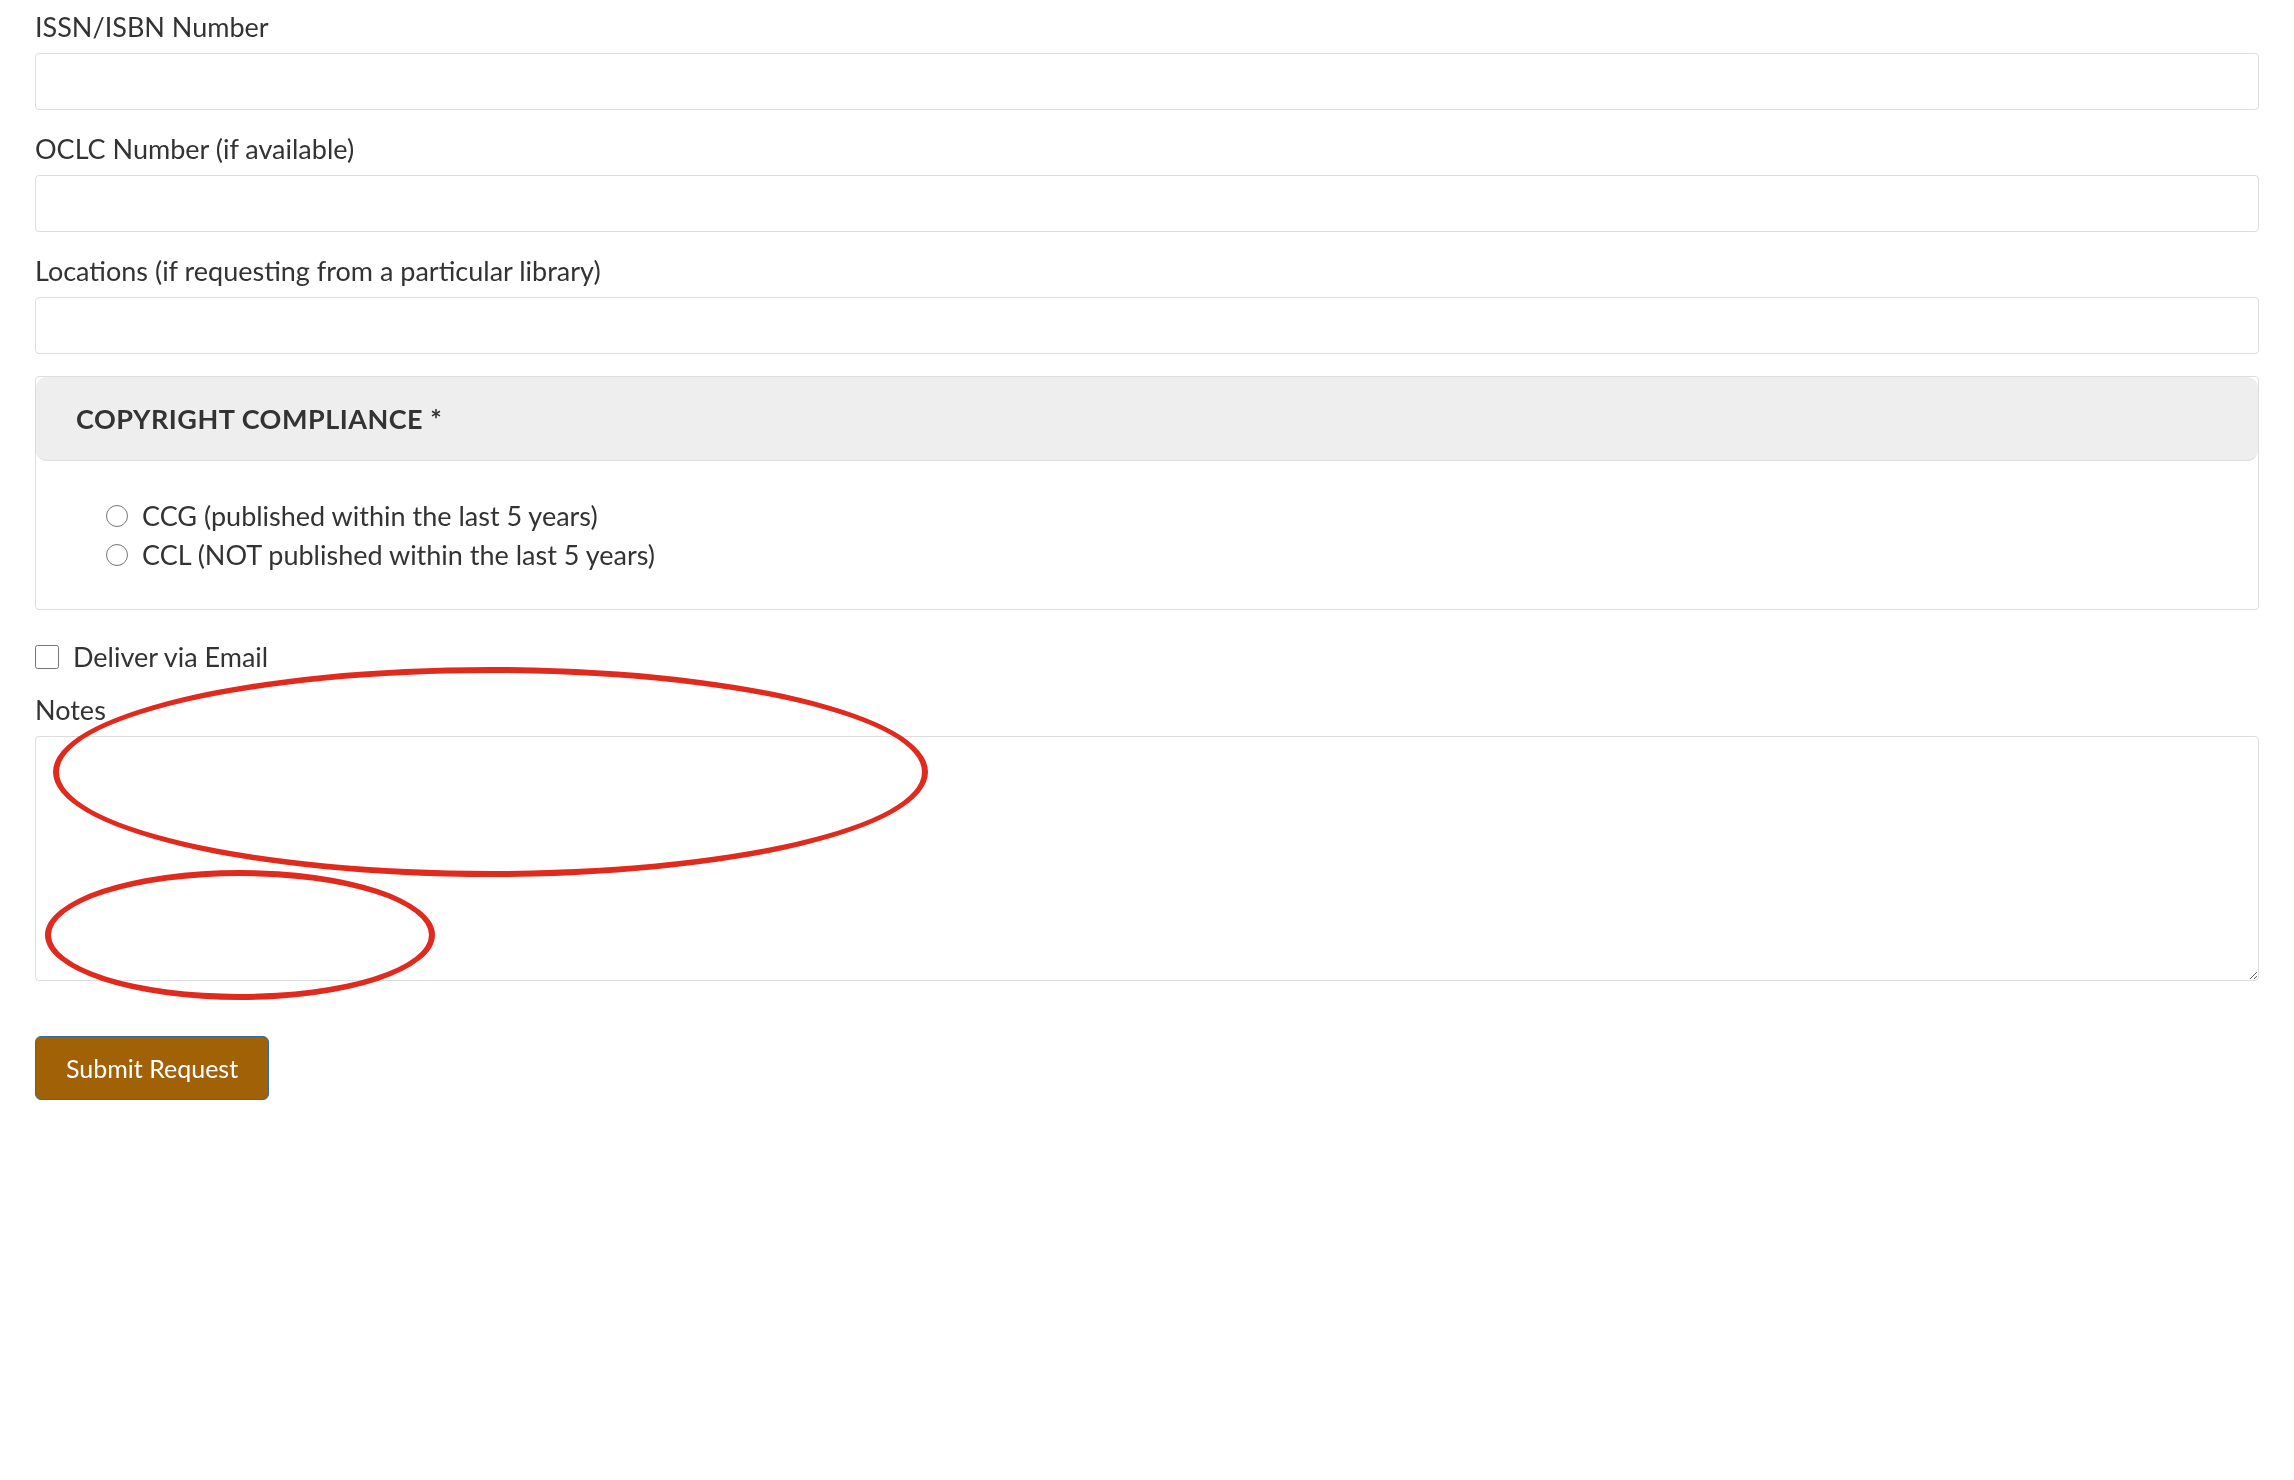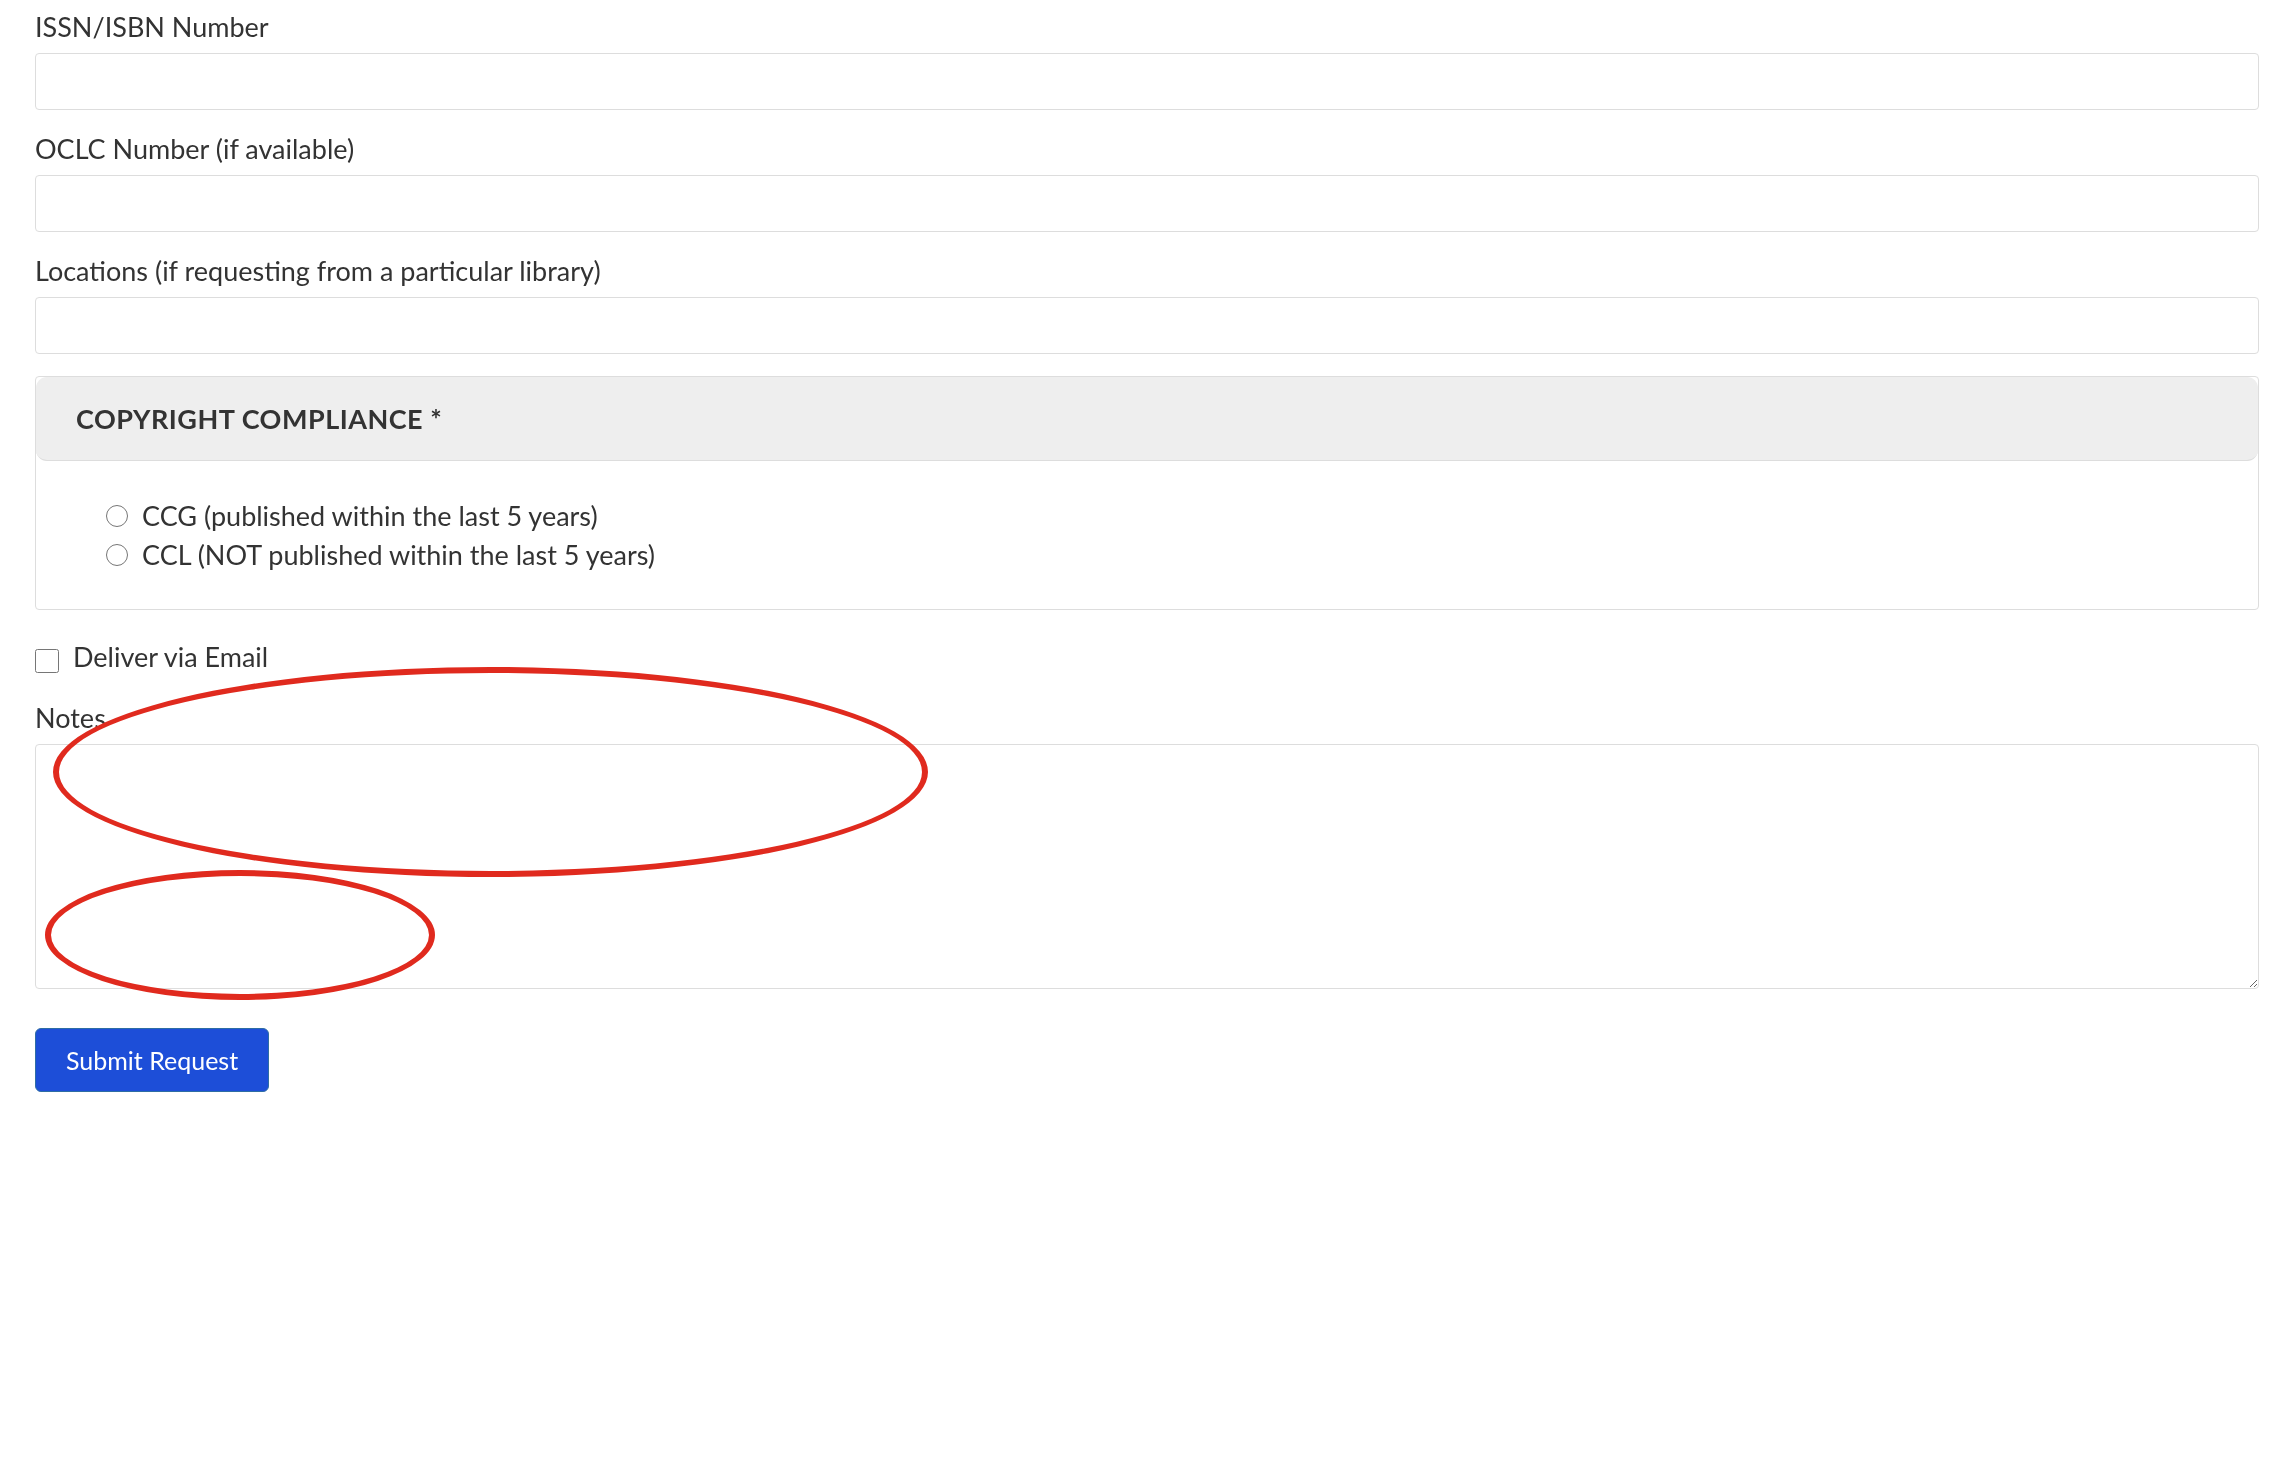--- a/index.html
+++ b/index.html
@@ -77,40 +77,40 @@
       margin-bottom: 0;
     }
     .radio-row input[type="radio"] {
       width: 22px;
       height: 22px;
       margin-right: 14px;
       accent-color: #333;
     }
     .checkbox-row {
       display: flex;
-      align-items: flex-end;
+      align-items: center;
       font-size: 27px;
-      margin-bottom: 28px;
+      margin-bottom: 20px;
     }
     .checkbox-row input[type="checkbox"] {
       width: 24px;
       height: 24px;
       margin-right: 14px;
     }
     .submit-btn {
       display: inline-block;
-      background: #1d4ed8;
+      background: #a16207;
       color: #ffffff;
       border: 1px solid #2e6da4;
       font-size: 25px;
       font-weight: 400;
       padding: 16px 30px;
       border-radius: 6px;
       cursor: pointer;
-      margin-top: 14px;
+      margin-top: 30px;
       font-family: inherit;
     }
     
     .annotation-layer {
       position: absolute;
       top: 0;
       left: 0;
       pointer-events: none;
       z-index: 1000;
     }

